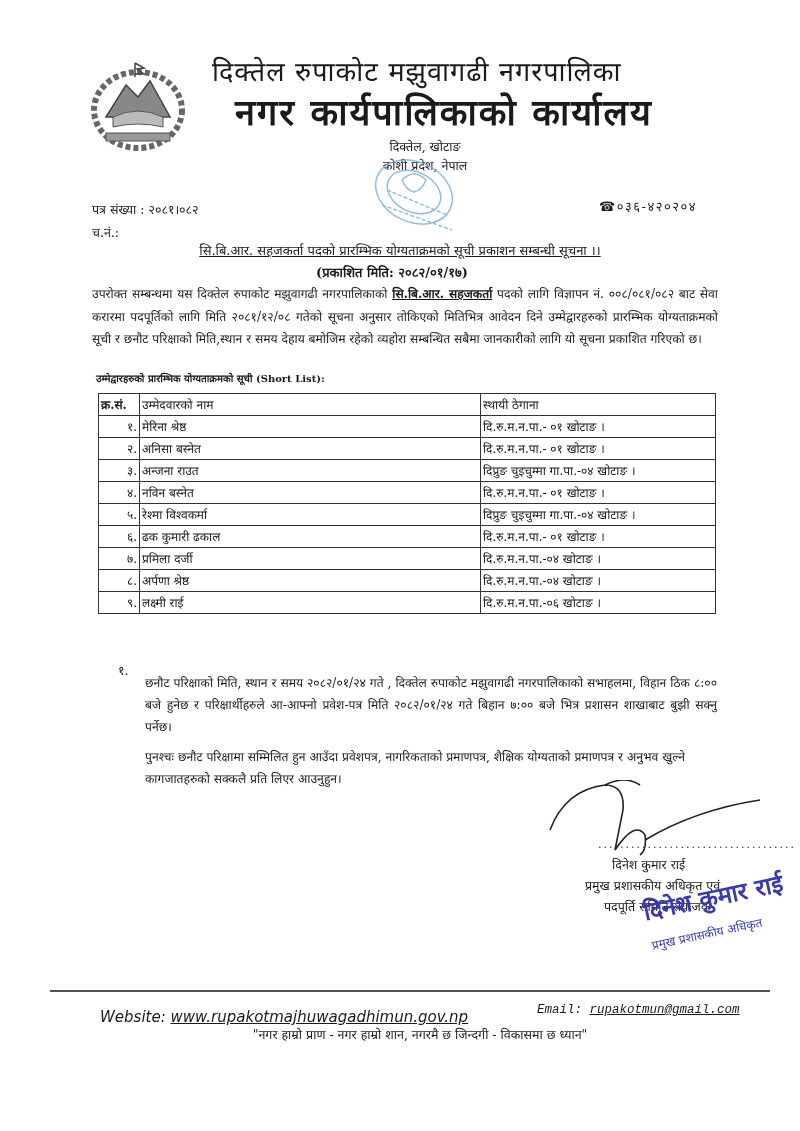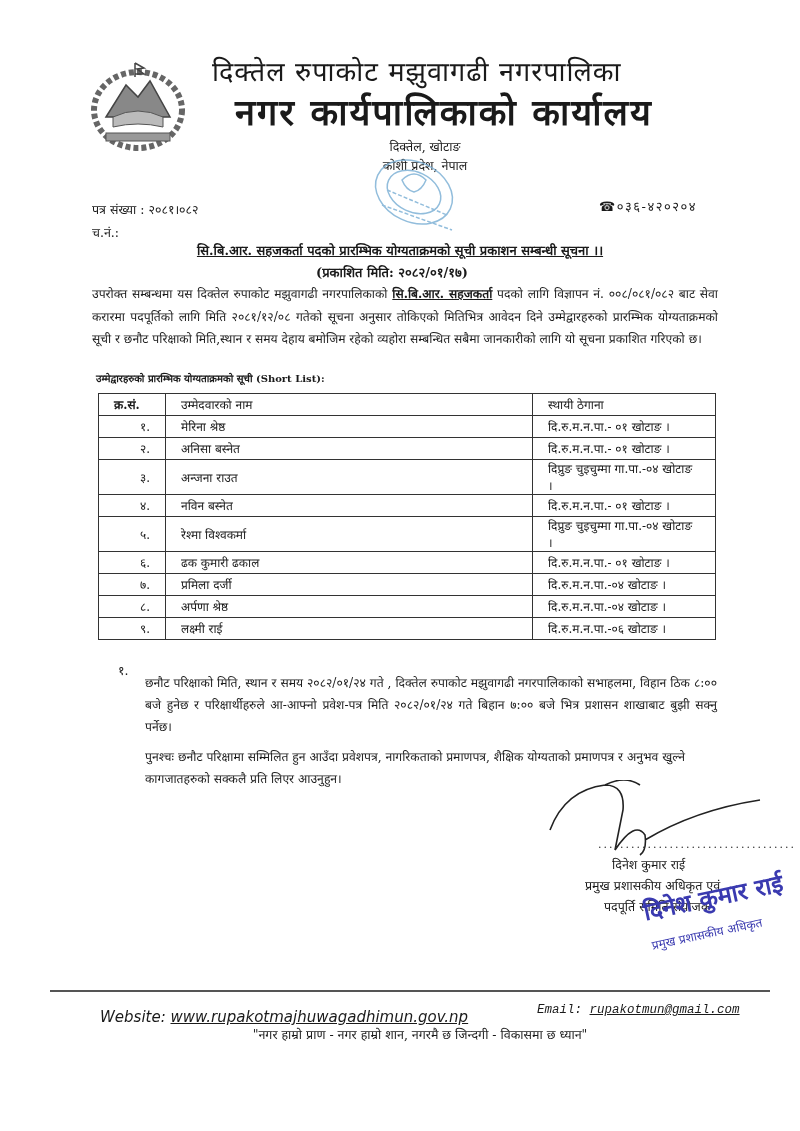--- a/index.html
+++ b/index.html
@@ -8,27 +8,27 @@
   .abs { position: absolute; }
   .logo { left: 88px; top: 55px; width: 100px; height: 100px; }
   .org-line1 { left: 212px; top: 52px; font-size: 27px; font-weight: normal; letter-spacing: 1px; white-space: nowrap; }
   .org-line2 { left: 200px; top: 87px; font-size: 36px; font-weight: bold; letter-spacing: 2px; white-space: nowrap; margin-left: 35px; }
   .addr1 { left: 0; width: 850px; top: 138px; text-align: center; font-size: 12.5px; }
   .addr2 { left: 0; width: 850px; top: 157px; text-align: center; font-size: 12.5px; }
   .stamp-blue { left: 362px; top: 150px; width: 110px; height: 95px; }
   .patra { left: 92px; top: 201px; font-size: 12.5px; }
   .phone { left: 575px; top: 197px; font-size: 13px; letter-spacing: 1.5px; margin-left: 24px; }
   .chana { left: 92px; top: 224px; font-size: 12.5px; }
-  .subject { left: 0; width: 800px; top: 241px; text-align: center; font-size: 13px; font-weight: bold; text-decoration: underline; }
+  .subject { left: 0; width: 800px; top: 241px; text-align: center; font-size: 13px; font-weight: normal; text-decoration: underline; }
   .published { left: 0; width: 784px; top: 263px; text-align: center; font-size: 13px; font-weight: bold; }
   .para { left: 92px; top: 283px; width: 626px; font-size: 12.2px; line-height: 22.5px; text-align: justify; }
   .para .u { text-decoration: underline; font-weight: bold; }
   .list-title { left: 96px; top: 371px; font-size: 10px; font-weight: bold; }
   table.short { position: absolute; left: 98px; top: 393px; width: 618px; border-collapse: collapse; font-size: 12px; }
-  table.short td, table.short th { border: 1px solid #333; height: 21px; padding: 0 15px; font-weight: normal; text-align: left; }
+  table.short td, table.short th { border: 1px solid #333; height: 21px; padding: 0 2px; font-weight: normal; text-align: left; }
   table.short th.c1 { font-weight: bold; text-align: left; }
   table.short td.sn { width: 36px; text-align: right; }
   table.short .c2 { width: 336px; }
   .item1-num { left: 118px; top: 662px; font-size: 12.5px; }
   .item1 { left: 145px; top: 660px; width: 572px; font-size: 12.2px; line-height: 22px; text-align: justify; margin-top: 12px; }
   .ps { left: 145px; top: 746px; width: 572px; font-size: 12.2px; line-height: 22px; }
   .sig-dots { left: 598px; top: 838px; font-size: 11px; letter-spacing: 2px; color: #333; }
   .sig-name { left: 612px; top: 856px; font-size: 12.5px; }
   .sig-title1 { left: 585px; top: 877px; font-size: 12.5px; }
   .sig-title2 { left: 604px; top: 898px; font-size: 12.5px; }

